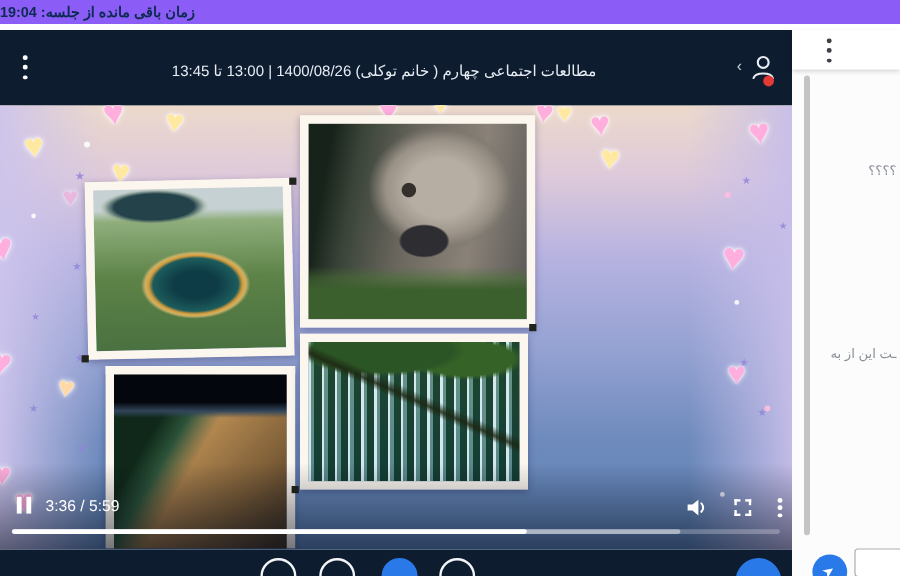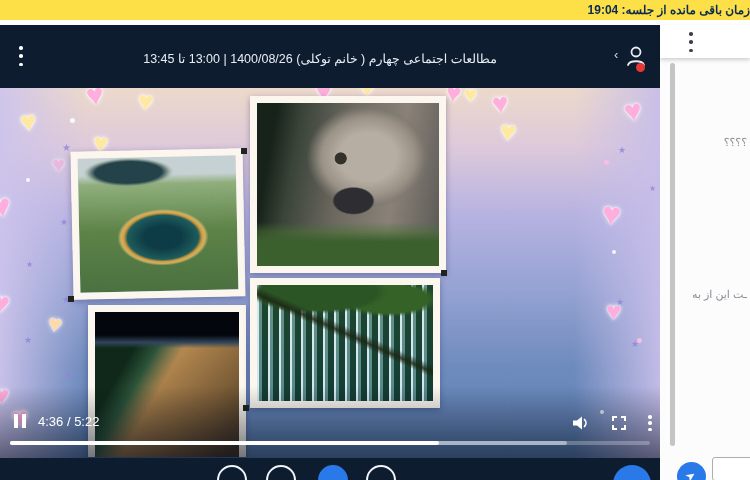--- a/index.html
+++ b/index.html
@@ -1,21 +1,21 @@
 <!DOCTYPE html>
 <html lang="fa"><head>
 <meta charset="utf-8">
 <style>
   * { margin:0; padding:0; box-sizing:border-box; }
   html,body { width:750px; height:480px; overflow:hidden; background:#fff;
               font-family:"Liberation Sans", sans-serif; }
 
   
   .topbar { position:absolute; left:0; top:0; width:750px; height:20px;
-            background:#fde047; display:flex; align-items:center; justify-content:flex-end; }
+            background:#8b5cf6; display:flex; align-items:center; justify-content:flex-start; }
   .topbar-text { color:#0b2b50; font-size:12px; font-weight:bold; direction:rtl; }
 
   
   .app { position:absolute; left:0; top:25px; width:750px; height:455px; display:flex; }
   .stage { width:660px; height:455px; display:flex; flex-direction:column; }
 
   
   .header { height:63px; background:#0d1c2e; position:relative; flex:0 0 63px; }
   .kebab { width:14px; height:20px; display:flex; flex-direction:column;
            align-items:center; justify-content:space-between; cursor:pointer; }
@@ -209,21 +209,21 @@
       <span class="handle" style="left:68px;  top:208px;"></span>
       <span class="handle" style="left:241px; top:60px;"></span>
       <span class="handle" style="left:441px; top:182px;"></span>
       <span class="handle" style="left:243px; top:317px;"></span>
 
       <div class="shade"></div>
       <div class="ctrl-pause">
           <i></i>
           <i></i>
         </div>
-      <div class="ctrl-time">4:36 / 5:22</div>
+      <div class="ctrl-time">3:36 / 5:59</div>
       <div class="ctrl-right">
         <div class="icon-btn">
           <svg width="18" height="16" viewBox="0 0 18 16">
             <path d="M1 5.5 h4 L10 1.5 v13 L5 10.5 H1 Z" fill="#fff"></path>
             <path d="M12.5 4.5 a5 5 0 0 1 0 7" fill="none" stroke="#fff" stroke-width="1.7" stroke-linecap="round"></path>
           </svg>
         </div>
         <div class="icon-btn fullscreen">
             <i></i>
             <i></i>

